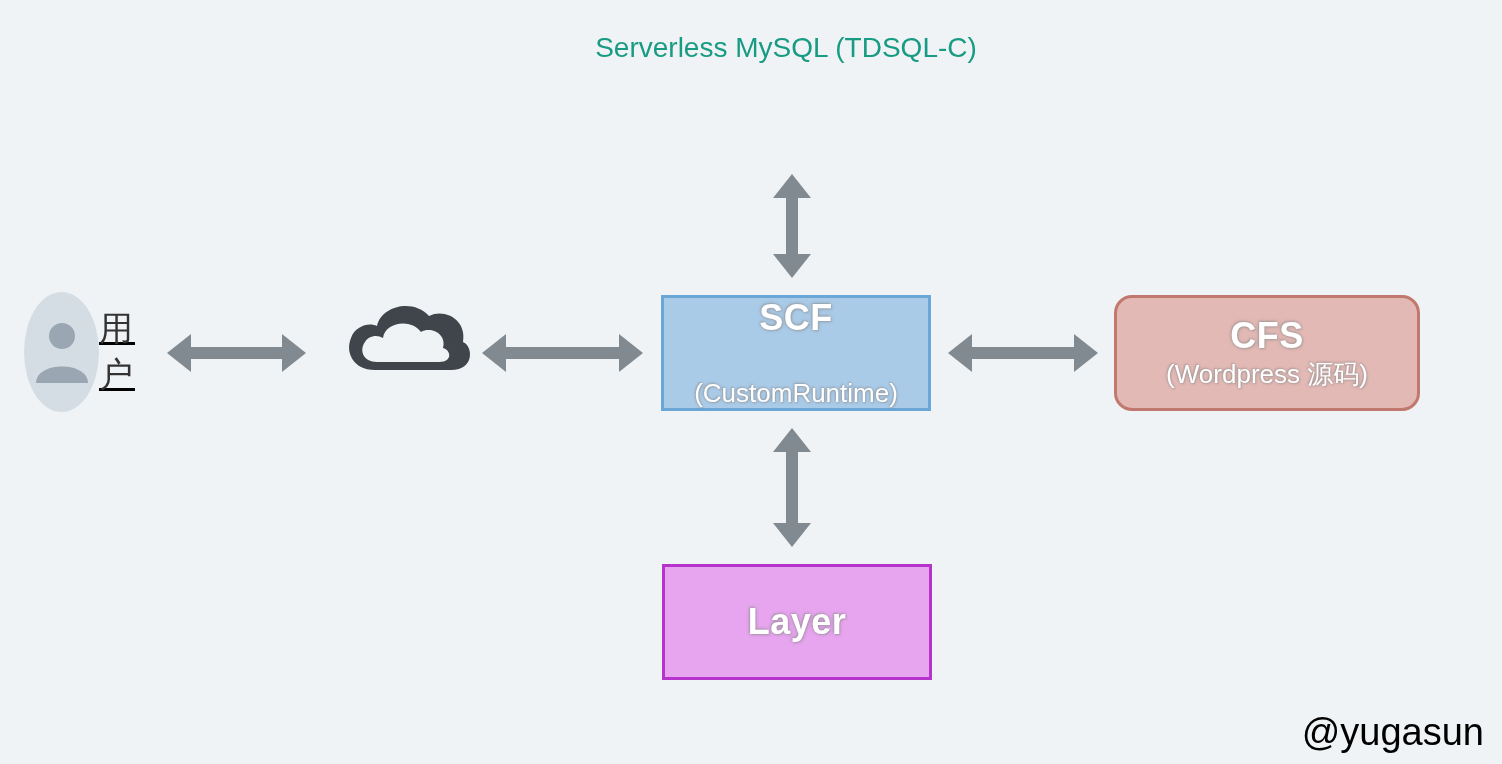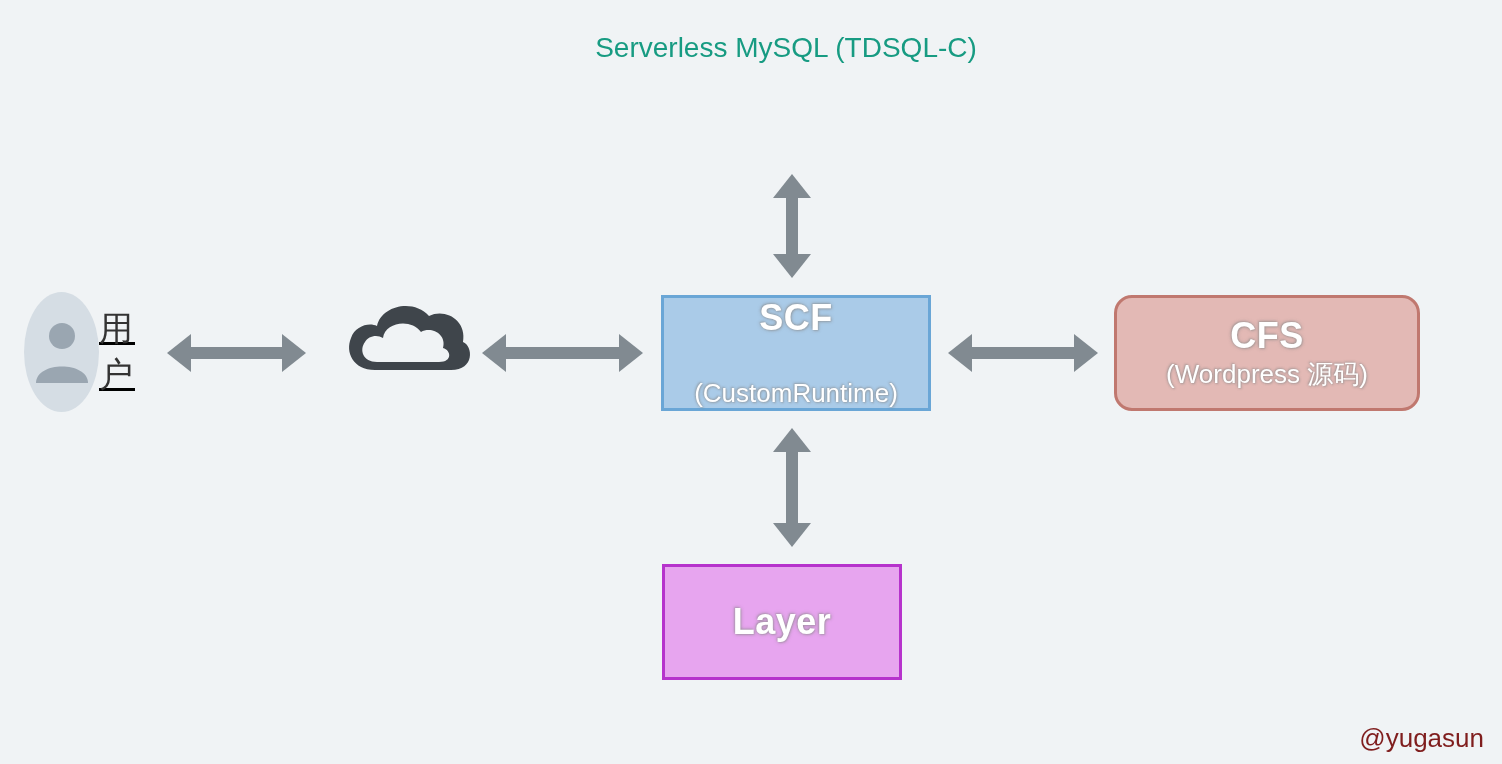--- a/index.html
+++ b/index.html
@@ -116,22 +116,22 @@
   .arrow-v::after {
     bottom: -22px; left: 50%; transform: translateX(-50%);
     border-width: 24px 19px 0 19px;
     border-color: #818a91 transparent transparent transparent;
   }
 
   .watermark {
     position: absolute;
     right: 18px;
     bottom: 10px;
-    font-size: 26px;
-    color: #7f1d1d;
+    font-size: 38px;
+    color: #000000;
   }
 </style>
 </head>
 <body>
 
 <div class="node" style="left:616px; top:18px; width:340px;">
   <svg width="74" height="92" viewBox="0 0 74 92">
     <defs></defs>
     <ellipse cx="37" cy="14" rx="32" ry="13" fill="#1aab93"></ellipse>
     <path d="M5 14 v18 a32 13 0 0 0 64 0 V14" fill="#1aab93"></path>
@@ -175,21 +175,21 @@
 <div class="box scf-box" style="left:661px; top:295px; width:270px; height:116px;gap:39px;">
   <div class="box-title">SCF</div>
   <div class="box-sub">(CustomRuntime)</div>
 </div>
 
 <div class="box cfs-box" style="left:1114px; top:295px; width:306px; height:116px;">
   <div class="box-title">CFS</div>
   <div class="box-sub">(Wordpress 源码)</div>
 </div>
 
-<div class="box layer-box" style="left:662px; top:564px; width:240px; height:116px;">
+<div class="box layer-box" style="left:662px; top:564px; width:270px; height:116px;">
   <div class="box-title">Layer</div>
 </div>
 
 <div class="arrow-h" style="left:189px; top:347px; width:95px;"></div>
 <div class="arrow-h" style="left:504px; top:347px; width:117px;"></div>
 <div class="arrow-h" style="left:970px; top:347px; width:106px;"></div>
 <div class="arrow-v" style="left:786px; top:196px; height:60px;"></div>
 <div class="arrow-v" style="left:786px; top:450px; height:75px;"></div>
 
 <div class="watermark">@yugasun</div>

